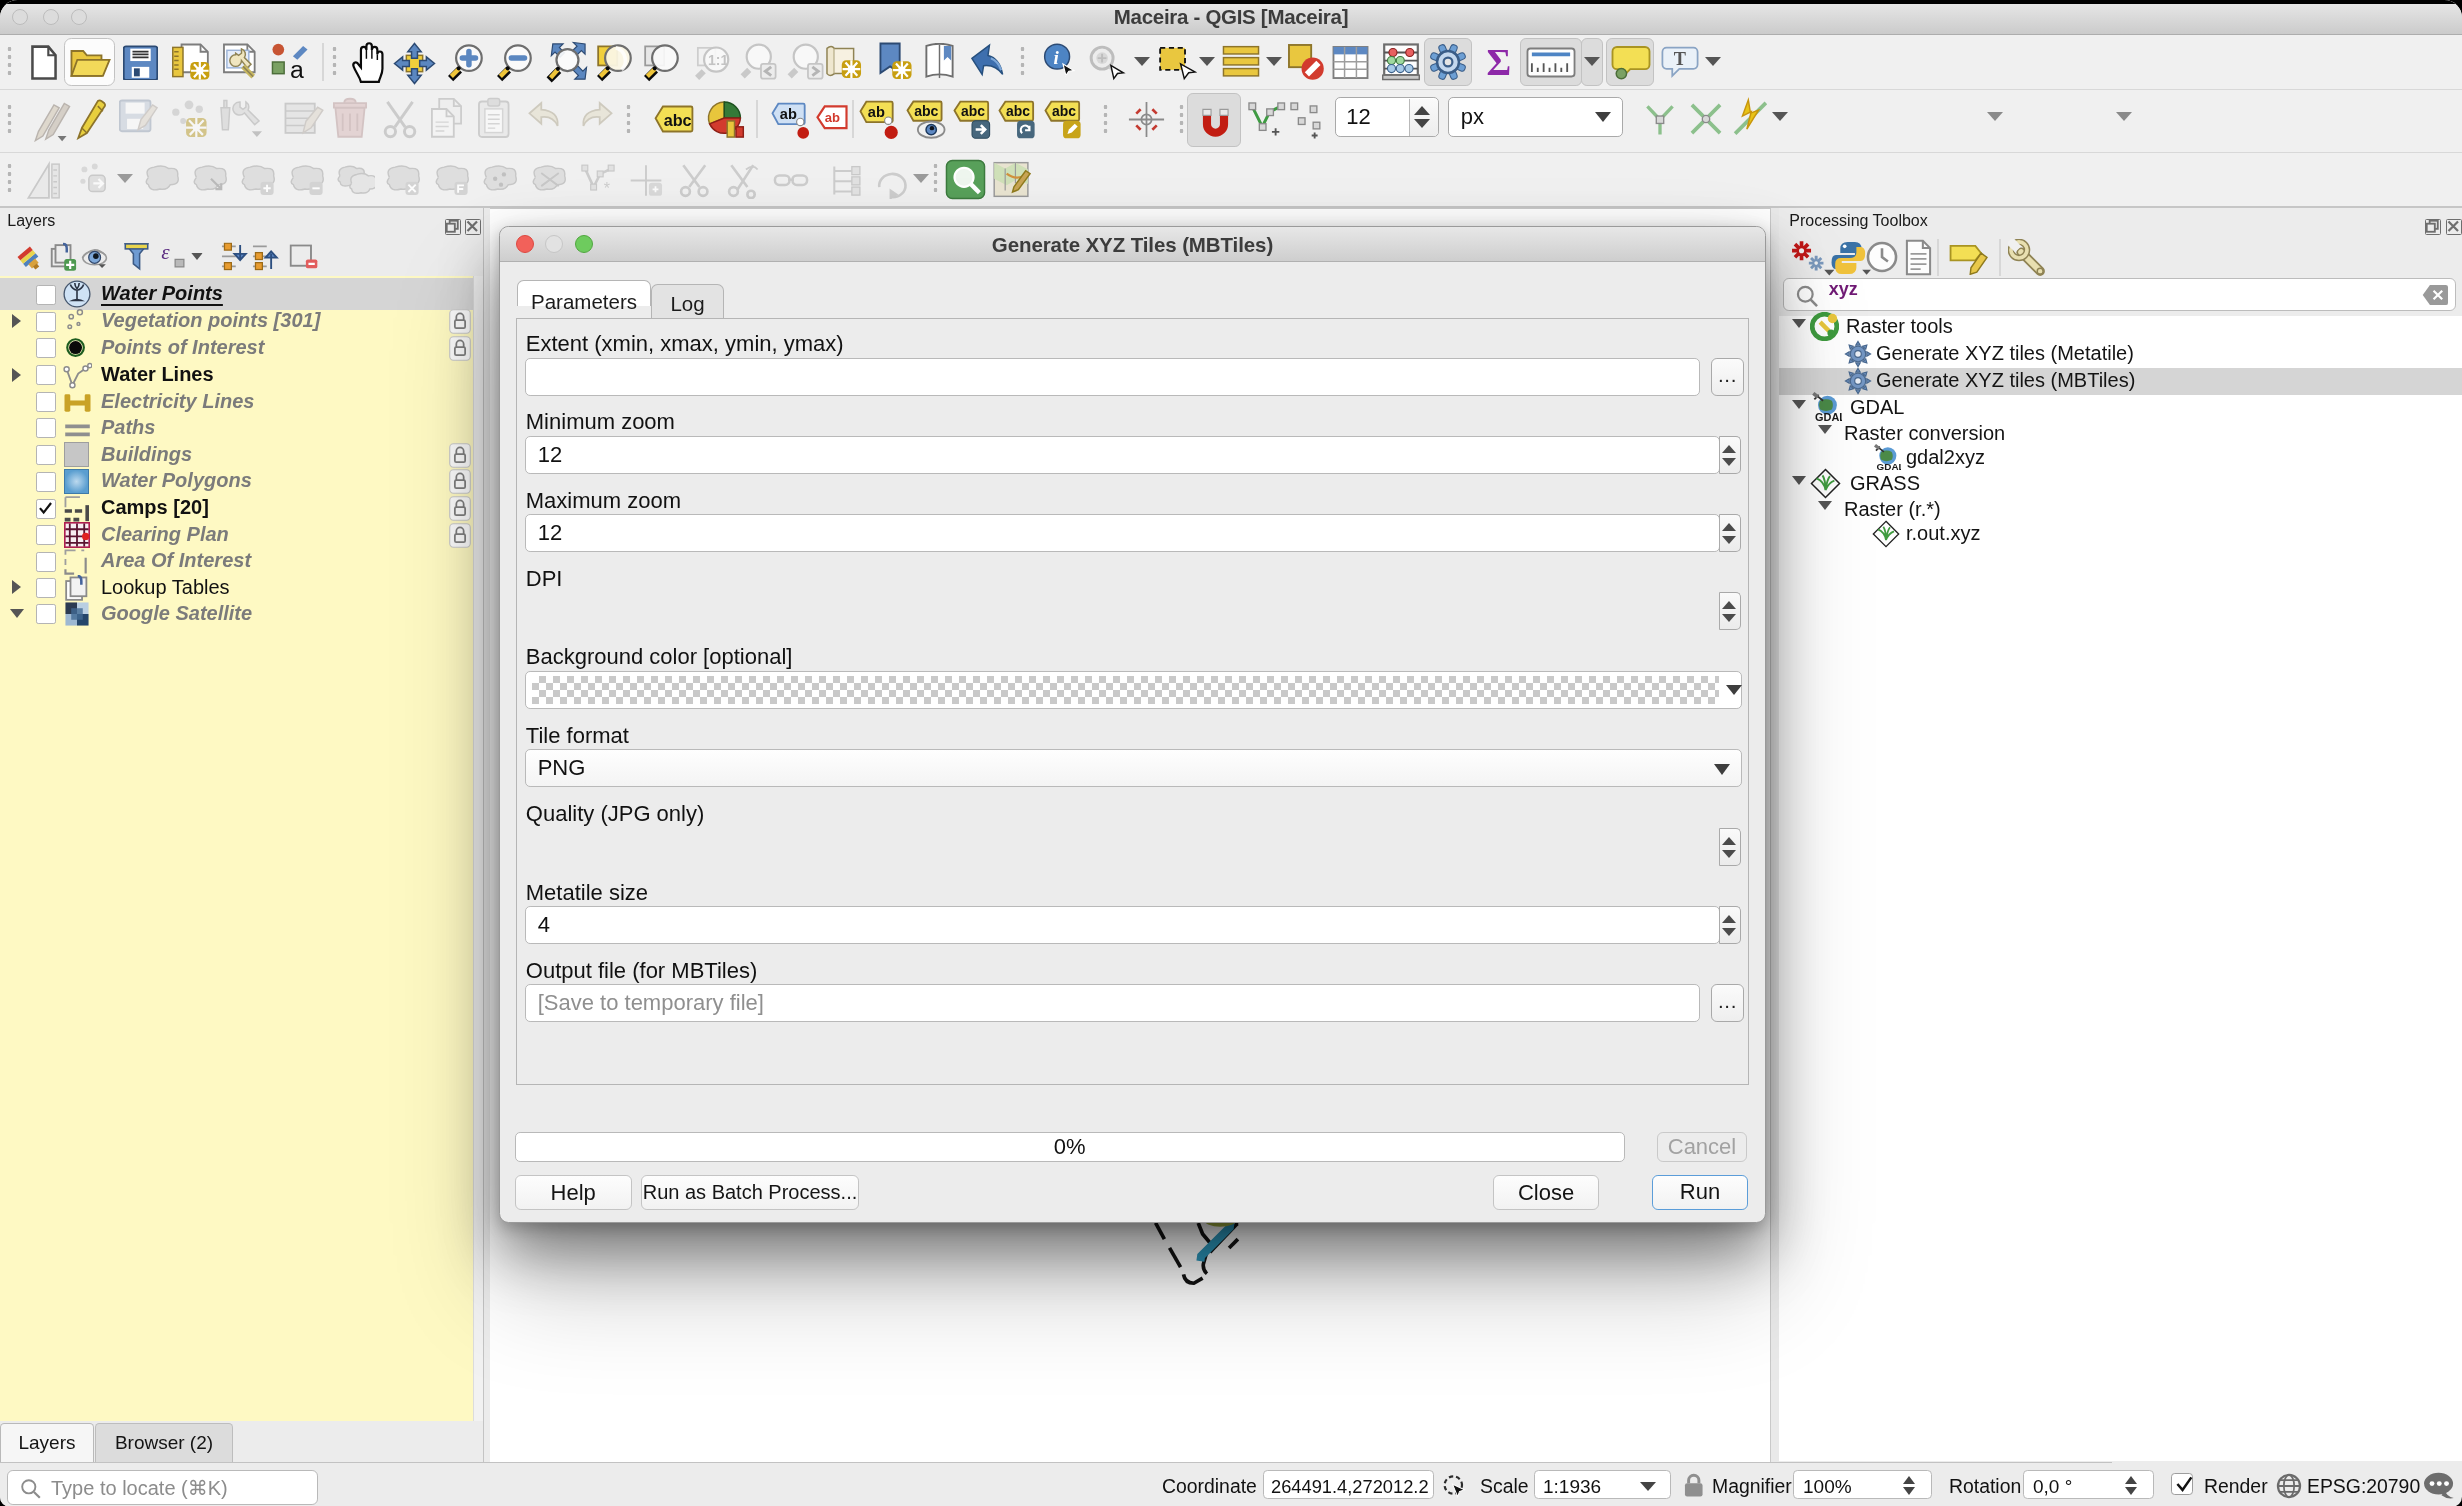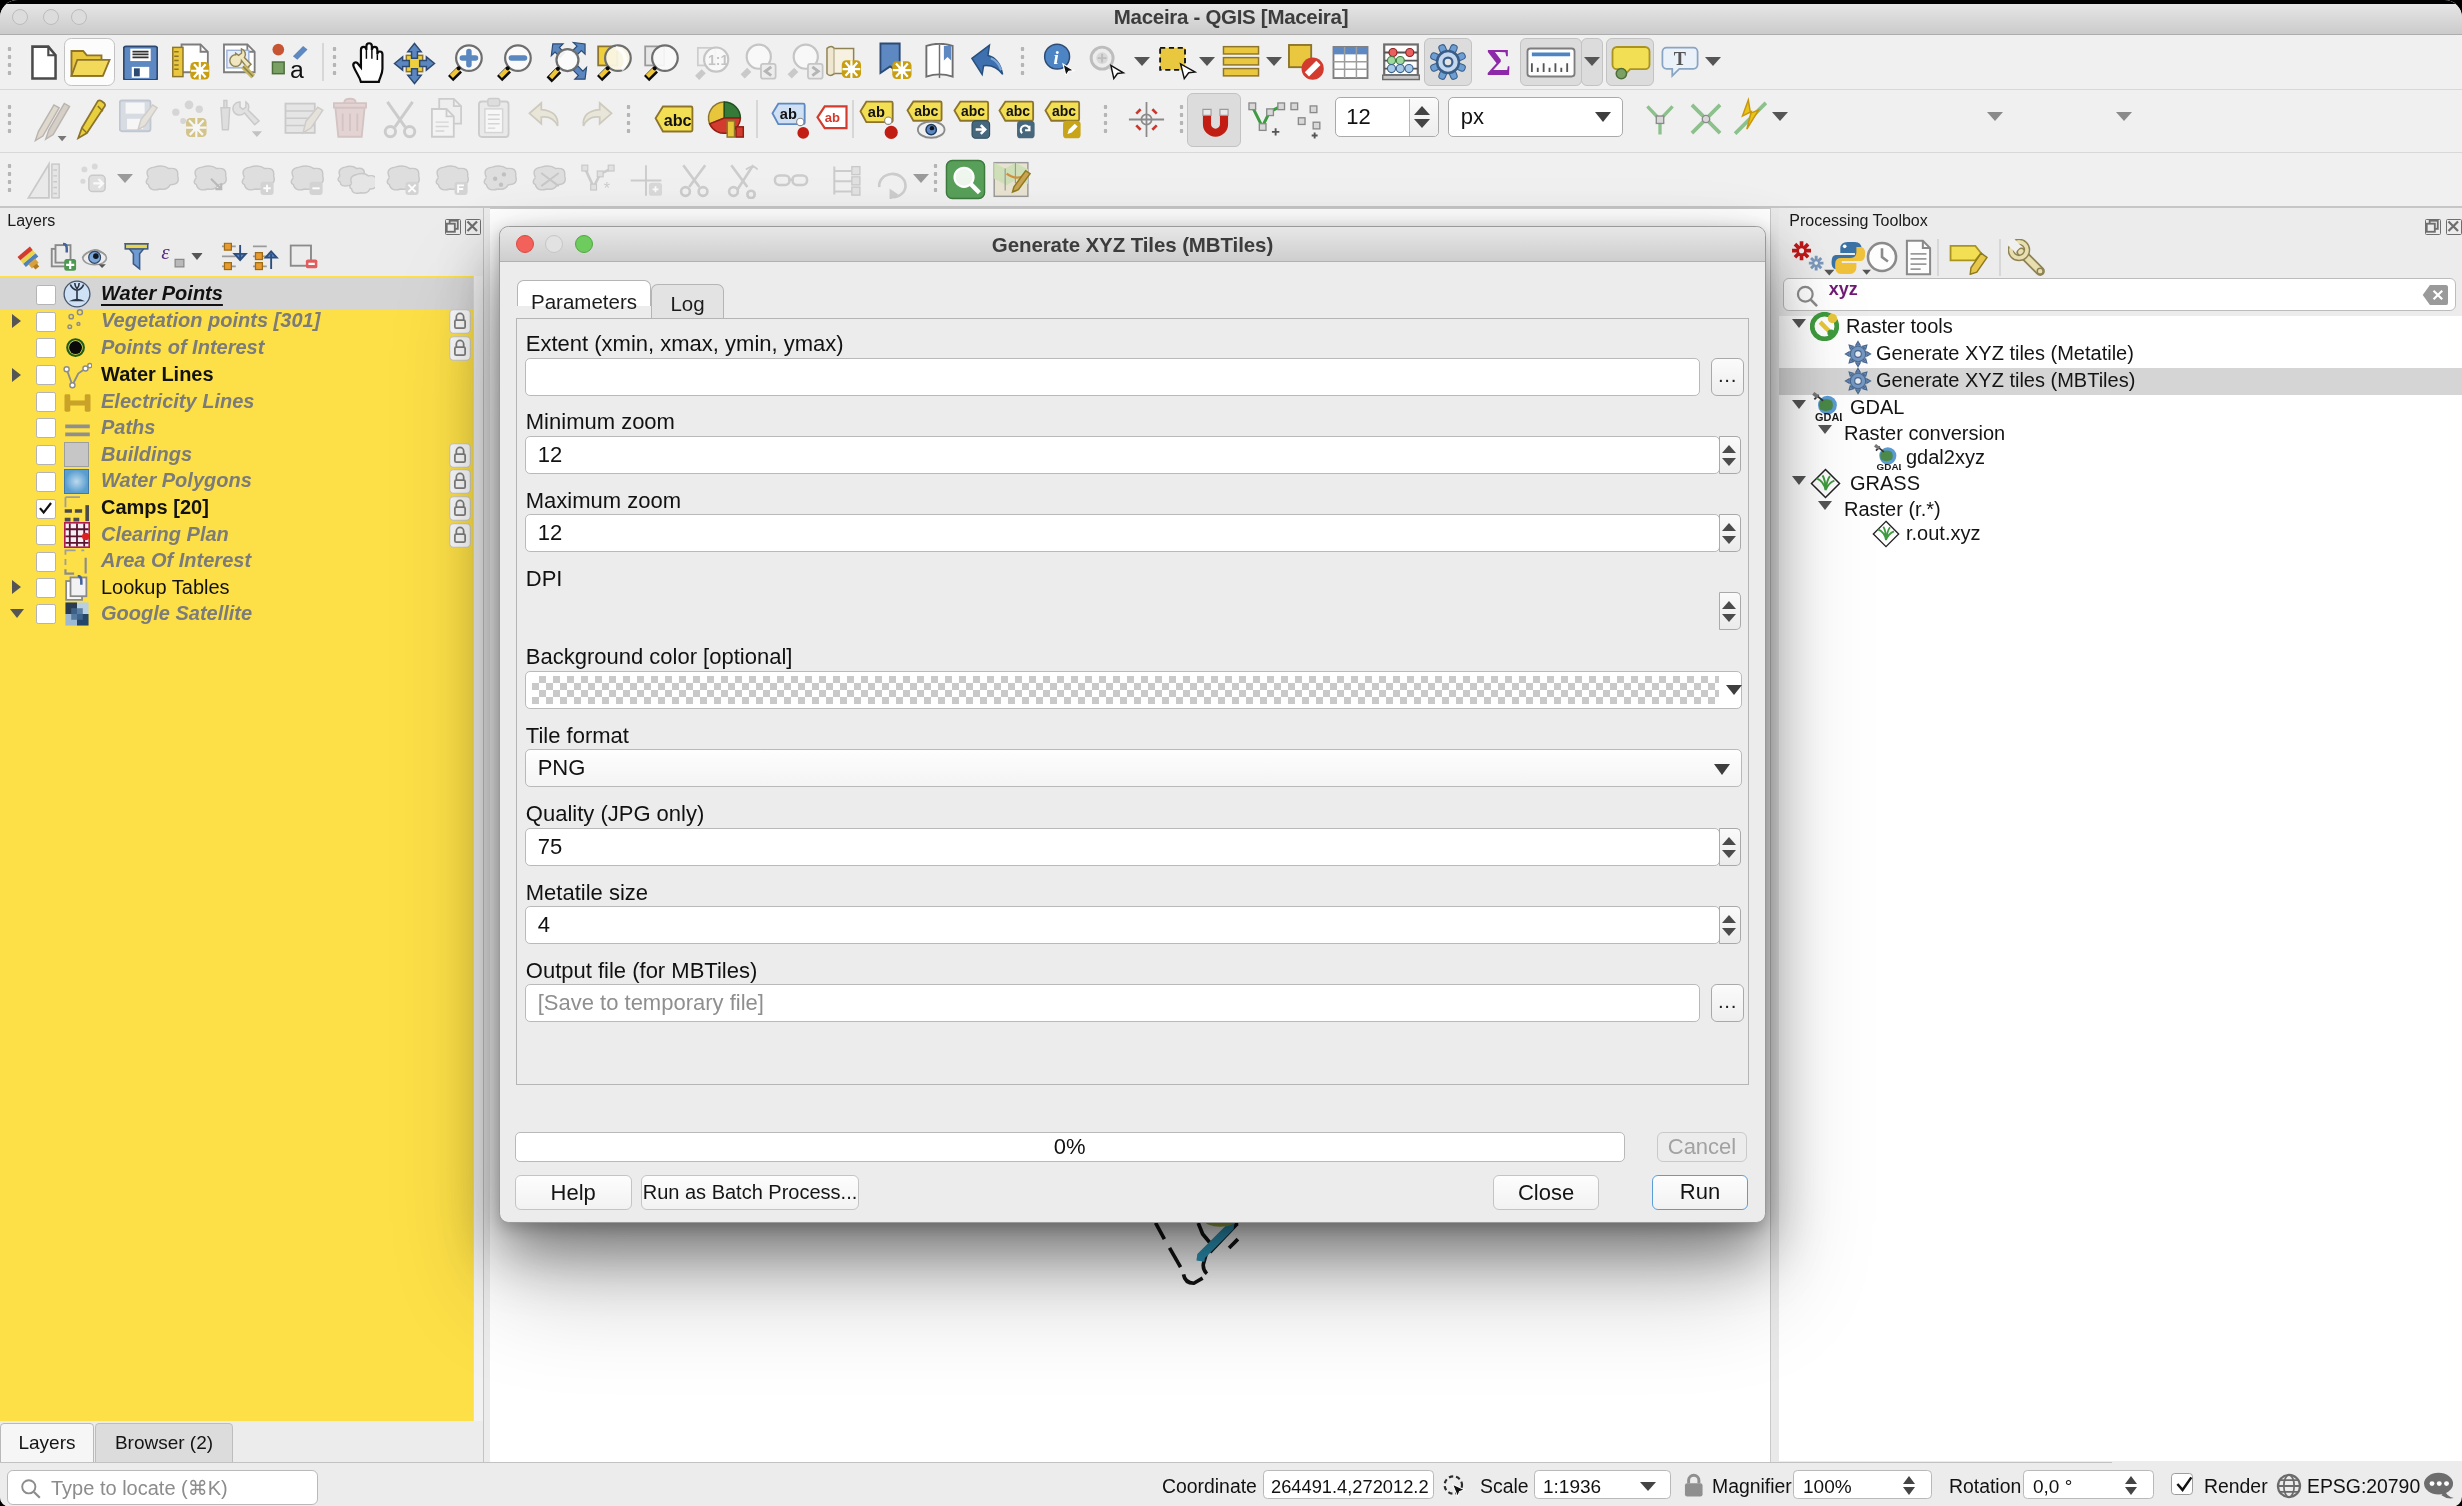--- a/index.html
+++ b/index.html
@@ -29,21 +29,21 @@
     background-size:7.3px 8px; }
   .tbsep { position:absolute; width:1.5px; height:38px; background:#d7d7d7; }
   #licons svg { transform:scale(.86); }
   .dd { position:absolute; width:0; height:0; border-left:8px solid transparent;
     border-right:8px solid transparent; border-top:9.5px solid #555; }
   .pressed { position:absolute; background:#dcdcdc; border:0.7px solid #c2c2c2; border-radius:5.9px; }
   
   #leftdock { position:absolute; left:0; top:208px; width:484px; height:1254px; background:#ececec; }
   #ldtitle { position:absolute; left:7.3px; top:4.4px; font-size:16px; color:#1a1a1a; }
   .dockbtn { position:absolute; width:16px; height:16px; border:1.8px solid #6e6e6e; border-radius:1.5px; }
-  #ltree { position:absolute; left:0px; top:68px; width:483px; height:1145px; background:#fde047; }
+  #ltree { position:absolute; left:0px; top:68px; width:483px; height:1145px; background:#fef9c3; }
   .cb { position:absolute; width:20px; height:20px; background:#fff; border:1.5px solid #b4b4b4; border-radius:2.2px; }
   .lk { position:absolute; left:449px; width:22px; height:25px; }
   .arr-r { position:absolute; width:0; height:0; border-top:7.3px solid transparent; border-bottom:7.3px solid transparent; border-left:9.5px solid #555; }
   .arr-d { position:absolute; width:0; height:0; border-left:7.3px solid transparent; border-right:7.3px solid transparent; border-top:9.5px solid #555; }
   .lname { position:absolute; left:101px; font-size:20px; white-space:nowrap; }
   .it { font-style:italic; color:#7b7b7b; }
   .bk { color:#111; }
   #ltabs { position:absolute; left:0; top:1213px; width:484px; height:41px; }
   
   #canvas { position:absolute; left:490px; top:208px; width:1280px; height:1254px; background:#fff; border-top:0.7px solid #c9c9c9; }
@@ -1060,21 +1060,20 @@
       <div class="dlabel" style="top:325px;">Background color [optional]</div>
       <div class="dfield" style="top:352px;width:1217px;"></div>
       <div style="position:absolute;left:14.7px;top:357px;width:1187px;height:28px;background-image:linear-gradient(45deg,#c9c9c9 25%,transparent 25%,transparent 75%,#c9c9c9 75%),linear-gradient(45deg,#c9c9c9 25%,#fff 25%,#fff 75%,#c9c9c9 75%);background-size:14px 14px;background-position:0 0,7px 7px;"></div>
       <div style="position:absolute;left:1209px;top:366px;width:0;height:0;border-left:8px solid transparent;border-right:8px solid transparent;border-top:10.3px solid #3e3e3e;"></div>
 
       <div class="dlabel" style="top:404px;">Tile format</div>
       <div class="dfield" style="top:430px;width:1217px;background:linear-gradient(#fefefe,#f4f4f4);">PNG</div>
       <div style="position:absolute;left:1197px;top:445px;width:0;height:0;border-left:8.8px solid transparent;border-right:8.8px solid transparent;border-top:11px solid #3e3e3e;"></div>
 
       <div class="dlabel" style="top:482px;">Quality (JPG only)</div>
-      <div class="dfield" style="top:509px;width:1195px;">75</div>
       <div class="spinbtn" style="top:509px;">
           <div class="spin-u"></div>
           <div class="spin-d"></div>
         </div>
 
       <div class="dlabel" style="top:561px;">Metatile size</div>
       <div class="dfield" style="top:587px;width:1195px;">4</div>
       <div class="spinbtn" style="top:587px;">
           <div class="spin-u"></div>
           <div class="spin-d"></div>

